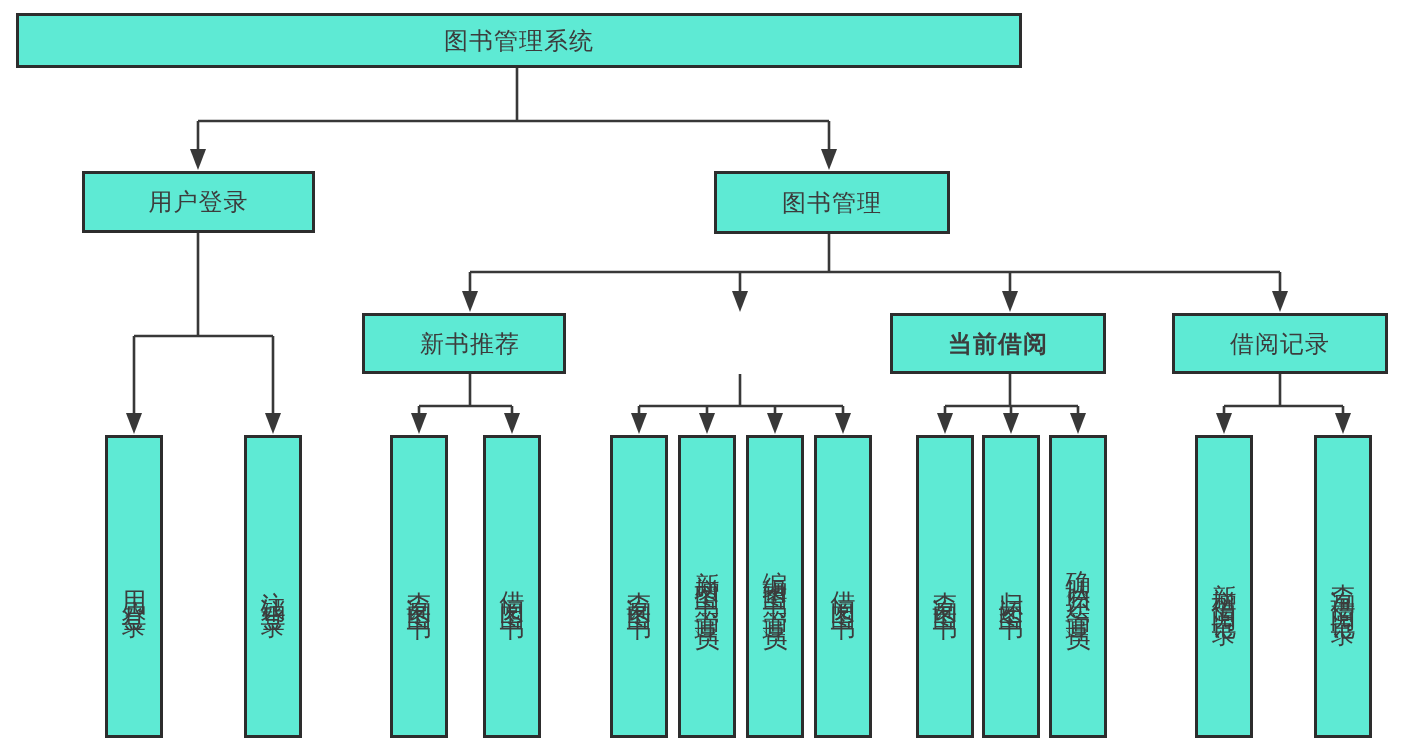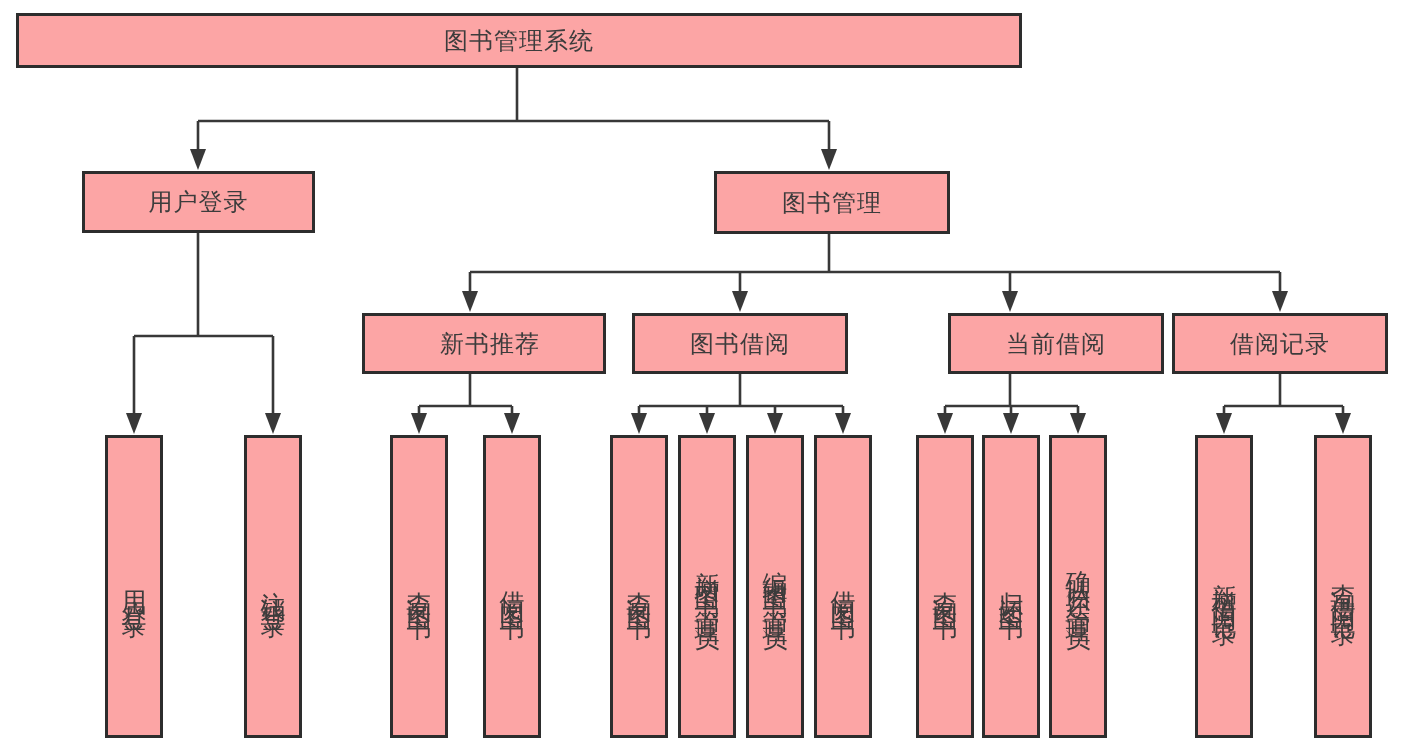--- a/index.html
+++ b/index.html
@@ -9,21 +9,21 @@
     font-family:"Liberation Sans", sans-serif;
     color:var(--text, #3c3c3c);
     overflow:hidden;
   }
   .stage { position:absolute; inset:0; }
   svg.connectors { position:absolute; left:0; top:0; }
   svg .lines  { stroke:var(--line, #383838); stroke-width:2.6; fill:none; }
   svg .arrows { fill:var(--line, #383838); stroke:none; }
   .box {
     position:absolute; box-sizing:border-box;
-    background:#fca5a5;
+    background:#5eead4;
     border:3px solid var(--box-border, #2d2d2d);
     display:flex; align-items:center; justify-content:center;
     color:var(--text, #3c3c3c);
     z-index:2;
   }
   .h  { font-size:24px; letter-spacing:1px; white-space:nowrap; }
   .v  {
     writing-mode:vertical-rl; text-orientation:mixed;
     font-size:25px; letter-spacing:8px; line-height:1;
     white-space:nowrap;
@@ -81,23 +81,22 @@
       <polygon points="1216,413 1232,413 1224,434"></polygon>
       <polygon points="1335,413 1351,413 1343,434"></polygon>
     </g>
   </svg>
 
   <div class="box h" style="left:16px; top:13px; width:1006px; height:55px;">图书管理系统</div>
 
   <div class="box h" style="left:82px; top:171px; width:233px; height:62px;">用户登录</div>
   <div class="box h" style="left:714px; top:171px; width:236px; height:63px;">图书管理</div>
 
-  <div class="box h" style="left:362px; top:313px; width:244px; height:61px;padding-left:12px;">新书推荐</div>
-  <div class="box h" style="left:632px; top:313px; width:216px; height:61px;">图书借阅</div>
-  <div class="box h" style="left:948px; top:313px; width:216px; height:61px;">当前借阅</div>
+  <div class="box h" style="left:362px; top:313px; width:204px; height:61px;padding-left:12px;">新书推荐</div>
+  <div class="box h" style="left:890px; top:313px; width:216px; height:61px;font-weight:bold;">当前借阅</div>
   <div class="box h" style="left:1172px; top:313px; width:216px; height:61px;">借阅记录</div>
 
   <div class="box v" style="left:105px; top:435px; width:58px; height:303px;">用户登录</div>
   <div class="box v" style="left:244px; top:435px; width:58px; height:303px;">注销登录</div>
 
   <div class="box v" style="left:390px; top:435px; width:58px; height:303px;">查询图书</div>
   <div class="box v" style="left:483px; top:435px; width:58px; height:303px;">借阅图书</div>
 
   <div class="box v" style="left:610px; top:435px; width:58px; height:303px;">查询图书</div>
   <div class="box v" style="left:678px; top:435px; width:58px; height:303px;">新增图书（管理员）</div>

